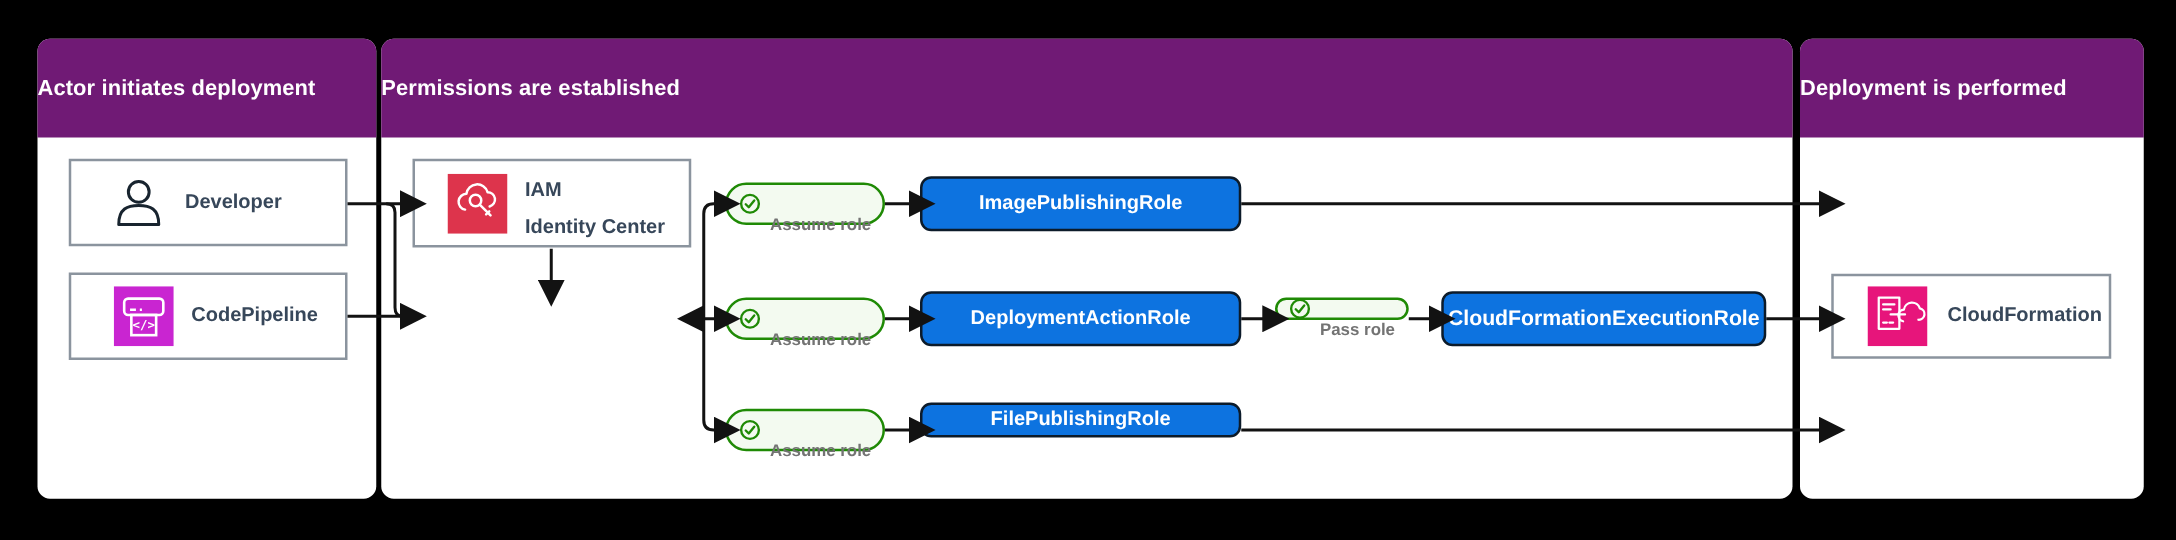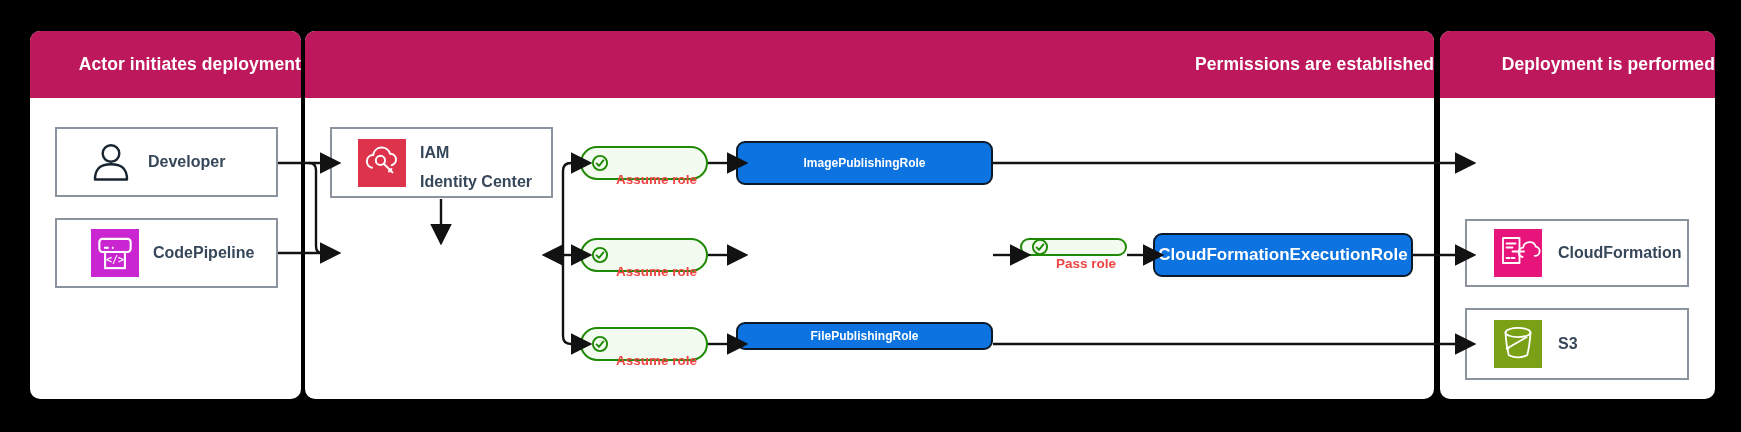--- a/index.html
+++ b/index.html
@@ -1,31 +1,31 @@
 <!DOCTYPE html>
 <html><head>
 <meta charset="utf-8">
 <style>
   html,body{margin:0;padding:0;background:#000;}
   .canvas{position:relative;width:1741px;height:432px;background:#000;
           font-family:"Liberation Sans",sans-serif;overflow:hidden;}
   .panel{position:absolute;top:31px;height:368px;background:#fff;border-radius:10px;}
-  .panel-header{position:absolute;top:0;left:0;right:0;height:67px;background:#be185d;
-                border-radius:10px 10px 0 0;display:flex;align-items:center;justify-content:flex-end;}
+  .panel-header{position:absolute;top:0;left:0;right:0;height:79px;background:#701a75;
+                border-radius:10px 10px 0 0;display:flex;align-items:center;justify-content:flex-start;}
   .panel-title{color:#fff;font-weight:700;font-size:17.5px;letter-spacing:.1px;}
   .service-box{position:absolute;background:#fff;border:2px solid #8b949e;
                display:flex;align-items:center;box-sizing:border-box;}
   .svc-label{color:#37475a;font-weight:700;font-size:16px;line-height:1.18;}
   .icon-sq{flex:0 0 auto;display:flex;align-items:center;justify-content:center;}
   .blue-box{position:absolute;background:#0d73e0;border:2.3px solid #0c1b2a;border-radius:9px;
             display:flex;align-items:center;justify-content:center;box-sizing:border-box;}
-  .blue-box span{color:#fff;font-weight:700;font-size:12px;white-space:nowrap;}
+  .blue-box span{color:#fff;font-weight:700;font-size:16px;white-space:nowrap;}
   .pill{position:absolute;background:#f3faf0;border:2.4px solid #1f8a05;border-radius:18px;
         display:flex;align-items:center;justify-content:center;gap:7px;box-sizing:border-box;}
-  .pill span{color:#ef4444;font-weight:700;font-size:13.5px;white-space:nowrap;margin-top:32px;}
+  .pill span{color:#737373;font-weight:700;font-size:13.5px;white-space:nowrap;margin-top:32px;}
   .wires{position:absolute;left:0;top:0;width:1741px;height:432px;pointer-events:none;}
   .two-line span{display:block;margin-top:10px;}
 </style>
 </head>
 <body>
 
 <div class="canvas">
 
   <section class="panel" style="left:30px;width:271px;">
     <header class="panel-header">
@@ -101,20 +101,23 @@
       <svg width="18" height="18" viewBox="0 0 18 18" fill="none" stroke="#1f8a05" stroke-width="1.9">
         <circle cx="9" cy="9" r="7.1"></circle>
           <path d="M5.6,9.4 L8,11.8 L12.4,6.4" stroke-linecap="round" stroke-linejoin="round"></path>
       </svg>
       <span>Assume role</span>
     </div>
 
     <div class="blue-box" style="left:431px;top:110px;width:257px;height:44px;">
       <span>ImagePublishingRole</span>
     </div>
+    <div class="blue-box" style="left:431px;top:202px;width:257px;height:44px;">
+      <span>DeploymentActionRole</span>
+    </div>
     <div class="blue-box" style="left:431px;top:291px;width:257px;height:28px;">
       <span>FilePublishingRole</span>
     </div>
 
     <div class="pill" style="left:715px;top:207px;width:107px;height:18px;">
       <svg width="18" height="18" viewBox="0 0 18 18" fill="none" stroke="#1f8a05" stroke-width="1.9">
         <circle cx="9" cy="9" r="7.1"></circle>
           <path d="M5.6,9.4 L8,11.8 L12.4,6.4" stroke-linecap="round" stroke-linejoin="round"></path>
       </svg>
       <span>Pass role</span>
@@ -142,34 +145,20 @@
             <path d="M12.5,29 H15.5"></path>
               <path d="M17.5,29 H20.5"></path>
             <path d="M18.5,22.5 H30"></path>
             <path d="M28.5,28 a4.7,4.7 0 0 1 .6,-9.3 a6.6,6.6 0 0 1 12.8,-1 a4.6,4.6 0 0 1 -1.2,9.1"></path>
           </g>
         </svg>
       </span>
       <span class="svc-label">CloudFormation</span>
     </div>
 
-    <div class="service-box" style="left:25px;top:277px;width:224px;height:72px;padding-left:27px;gap:16px;">
-      <span class="icon-sq">
-        <svg width="48" height="48" viewBox="0 0 48 48">
-          <rect width="48" height="48" fill="#7aa116"></rect>
-          <g fill="none" stroke="#fff" stroke-width="1.8" stroke-linecap="round">
-            <ellipse cx="24" cy="12.5" rx="12.5" ry="4.6"></ellipse>
-            <path d="M11.5,12.5 C12,21 13.3,29.5 14.8,35.2 Q24,39.6 33.2,35.2 C34.7,29.5 36,21 36.5,12.5"></path>
-            <path d="M14.2,27.8 L32.5,17.2"></path>
-            <circle cx="13.6" cy="28.2" r="1.7" fill="#fff" stroke="none"></circle>
-          </g>
-        </svg>
-      </span>
-      <span class="svc-label">S3</span>
-    </div>
   </section>
 
   <svg class="wires" viewBox="0 0 1741 432">
     <defs>
       <marker id="arw" viewBox="0 0 10 10" refX="1" refY="5" markerWidth="9" markerHeight="9" orient="auto-start-reverse">
         <path d="M0,0 L10,5 L0,10 z" fill="#121212"></path>
       </marker>
     </defs>
     <g fill="none" stroke="#121212" stroke-width="2.4" stroke-linejoin="round">
 

